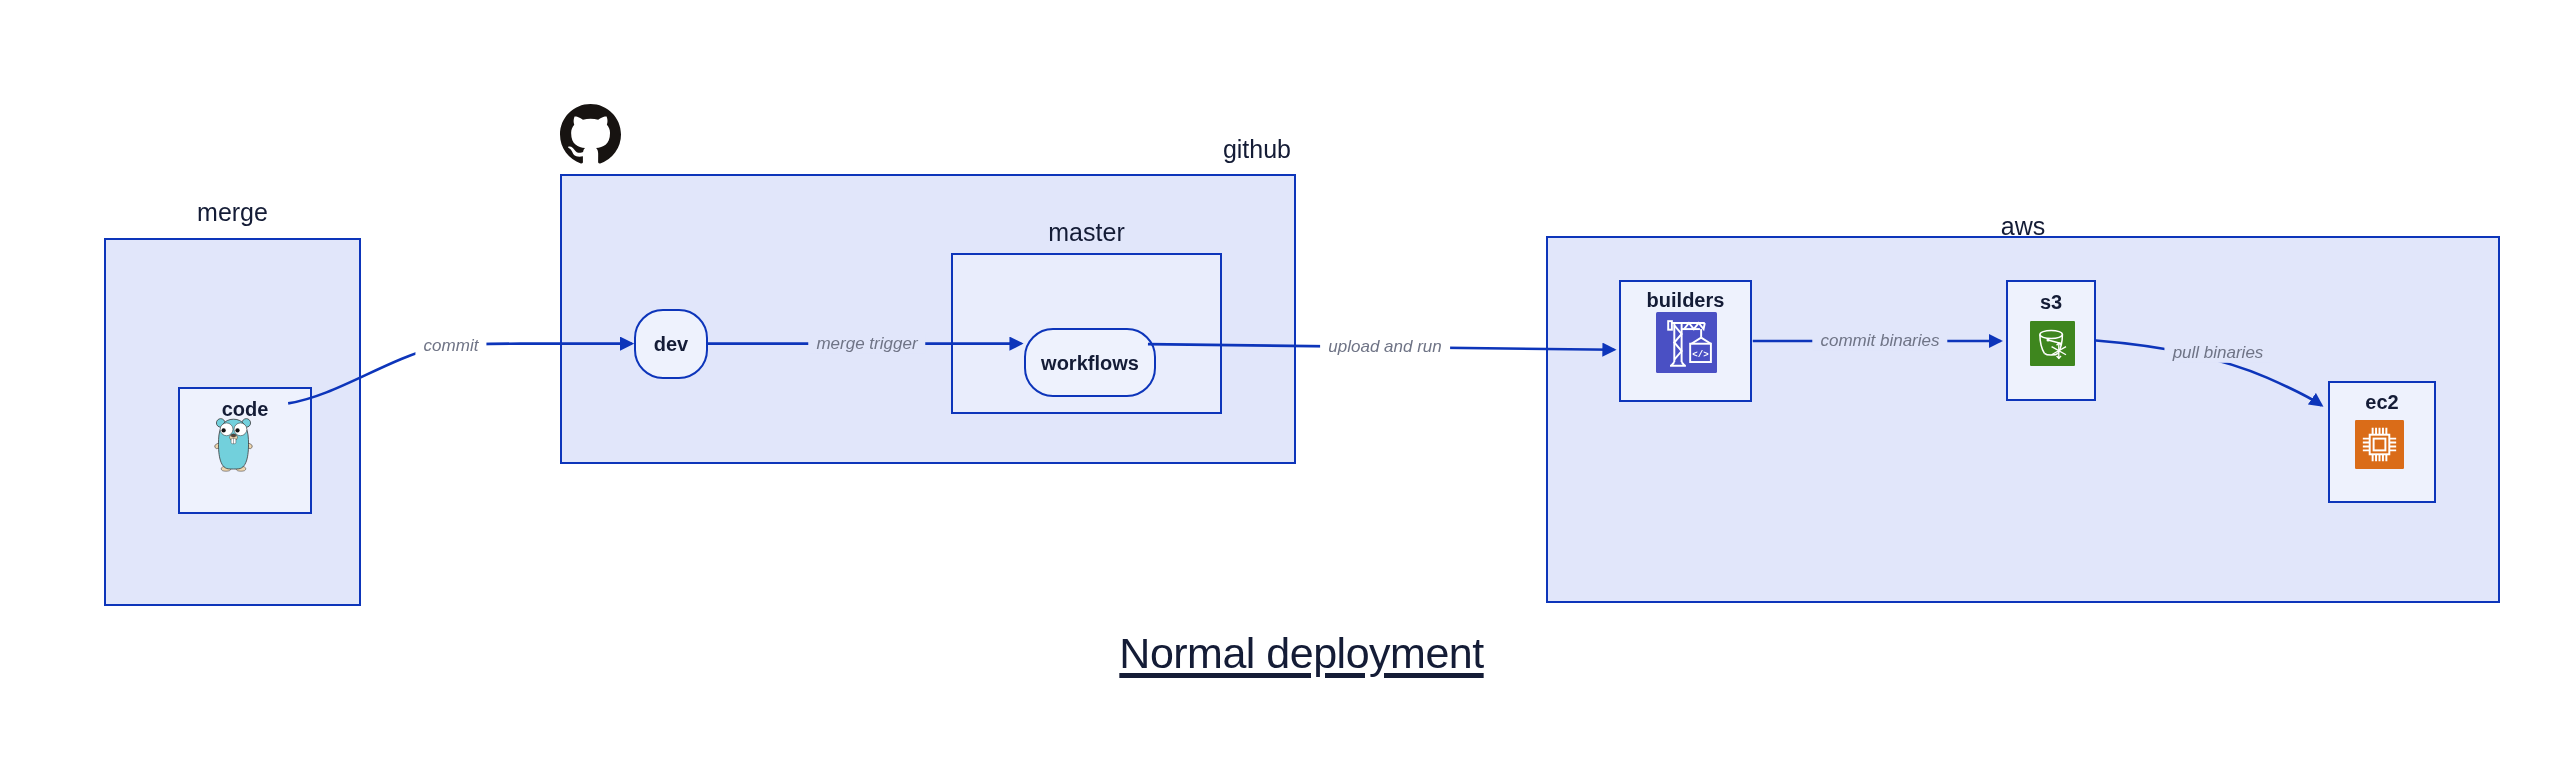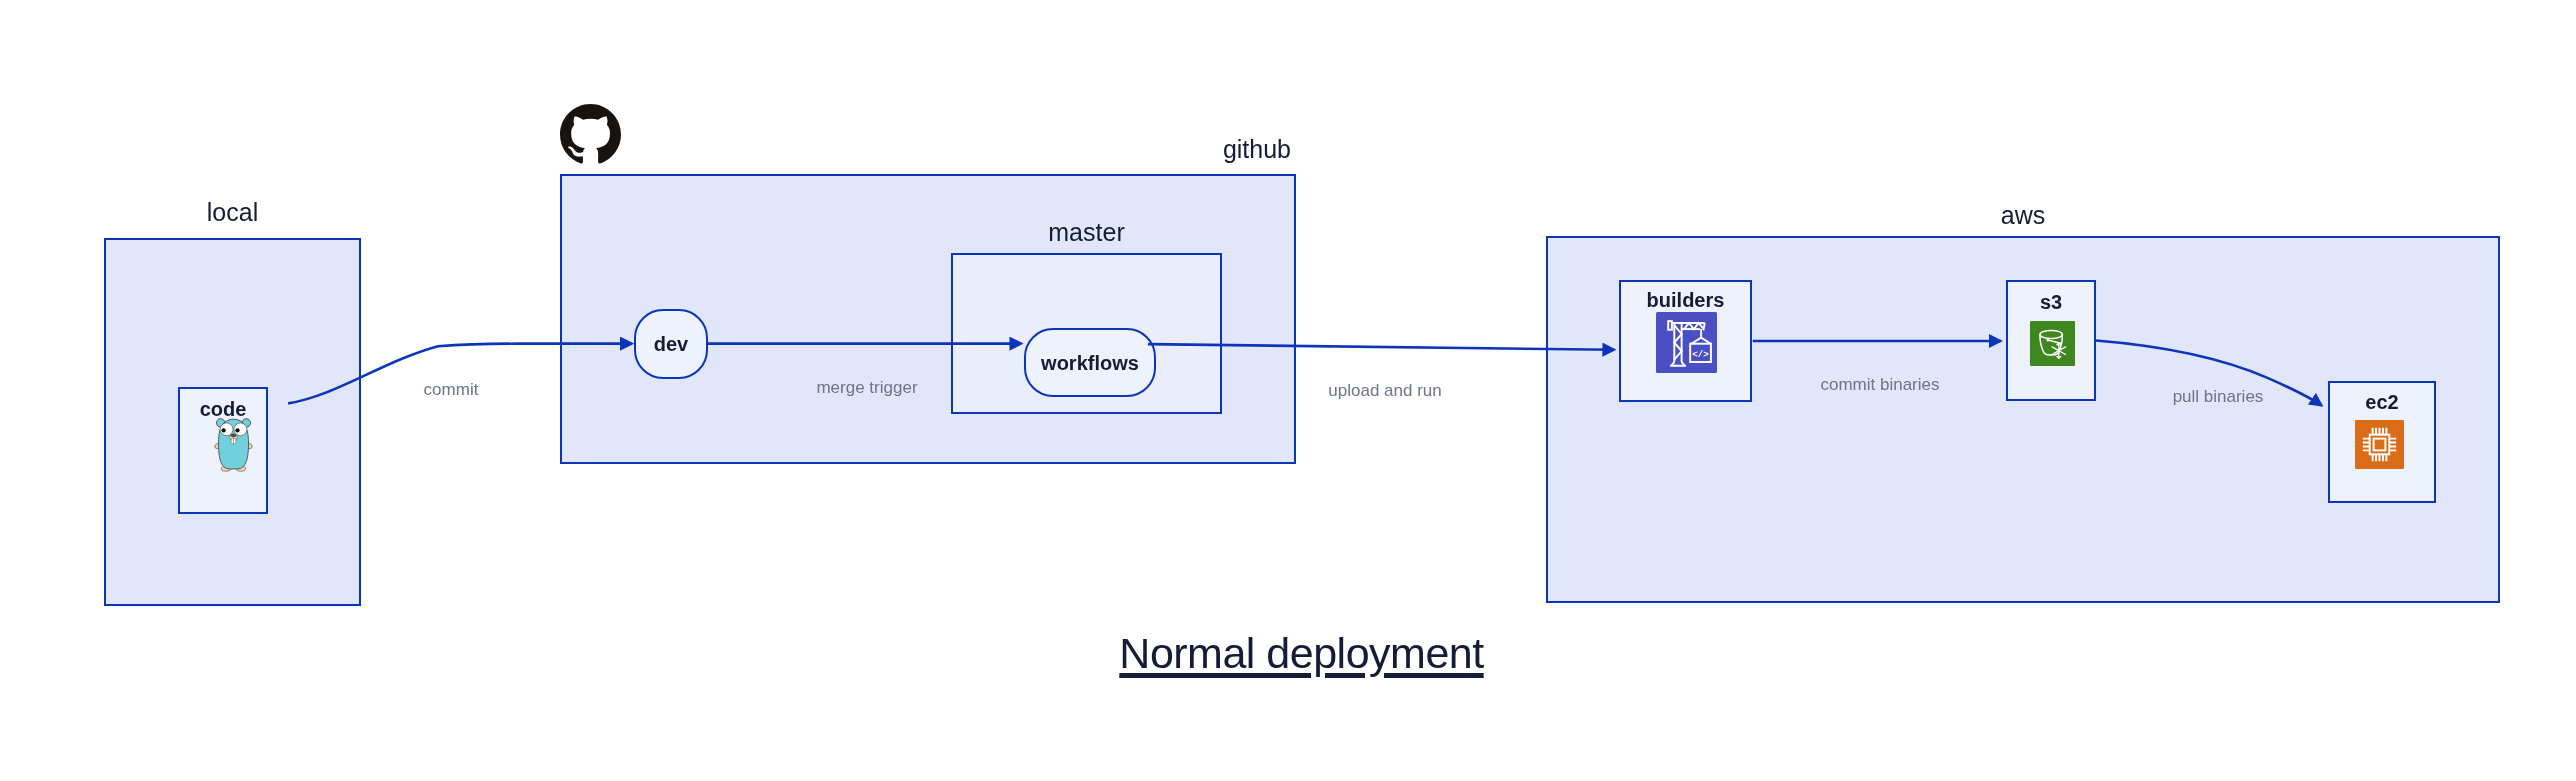--- a/index.html
+++ b/index.html
@@ -25,50 +25,50 @@
   .node-label{
     position:absolute;left:0;right:0;text-align:center;
     font-size:20px;font-weight:bold;color:var(--ink);line-height:1.1;
   }
   .node.centered{display:flex;align-items:center;justify-content:center;border-radius:29px;}
   .node.centered .node-label{position:static;}
   .abs-icon{position:absolute;}
   #edges{position:absolute;left:0;top:0;z-index:30;pointer-events:none;}
   .edge-label{
     position:absolute;z-index:40;transform:translate(-50%,-50%);
-    font-size:17px;color:var(--muted-label);
-    padding:0 8.2px;white-space:nowrap;line-height:1.2;margin-top:44px;
+    font-size:17px;font-style:italic;color:var(--muted-label);
+    padding:0 8.2px;white-space:nowrap;line-height:1.2;
   }
   .edge-label.on-white{background:#ffffff;}
   .edge-label.on-panel{background:var(--panel-fill);}
   .diagram-title{
     position:absolute;left:1044px;top:629px;width:515px;text-align:center;
     font-size:43px;letter-spacing:-0.5px;color:var(--ink);
     text-decoration:underline;text-decoration-thickness:4.6px;text-underline-offset:5.2px;
   }
   .z10{z-index:10}.z20{z-index:20}
 </style>
 </head>
 <body>
 
 <div class="container z10" style="left:104px;top:238px;width:257px;height:368px;"></div>
 <div class="container z10" style="left:560px;top:174px;width:736px;height:290px;"></div>
 <div class="container master z20" style="left:951px;top:253px;width:271px;height:161px;"></div>
 <div class="container z10" style="left:1546px;top:236px;width:954px;height:367px;"></div>
 
-<div class="container-label" style="left:104px;width:257px;top:198px;text-align:center;">local</div>
+<div class="container-label" style="left:104px;width:257px;top:198px;text-align:center;">merge</div>
 <div class="container-label" style="left:1033px;width:258px;top:135px;text-align:right;">github</div>
 <div class="container-label z20" style="left:951px;width:271px;top:218px;text-align:center;">master</div>
-<div class="container-label" style="left:1546px;width:954px;top:201px;text-align:center;">aws</div>
+<div class="container-label" style="left:1546px;width:954px;top:212px;text-align:center;">aws</div>
 
 <svg class="abs-icon z20" style="left:560px;top:104px;" width="61" height="61" viewBox="0 0 16 16">
   <path style="fill:var(--github-black)" d="M8 0C3.58 0 0 3.58 0 8c0 3.54 2.29 6.53 5.47 7.59.4.07.55-.17.55-.38 0-.19-.01-.82-.01-1.49-2.01.37-2.53-.49-2.69-.94-.09-.23-.48-.94-.82-1.13-.28-.15-.68-.52-.01-.53.63-.01 1.08.58 1.23.82.72 1.21 1.87.87 2.33.66.07-.52.28-.87.51-1.07-1.78-.2-3.64-.89-3.64-3.95 0-.87.31-1.59.82-2.15-.08-.2-.36-1.02.08-2.12 0 0 .67-.21 2.2.82.64-.18 1.32-.27 2-.27s1.36.09 2 .27c1.53-1.04 2.2-.82 2.2-.82.44 1.1.16 1.92.08 2.12.51.56.82 1.27.82 2.15 0 3.07-1.87 3.75-3.65 3.95.29.25.54.73.54 1.48 0 1.07-.01 1.93-.01 2.2 0 .21.15.46.55.38A8.01 8.01 0 0 0 16 8c0-4.42-3.58-8-8-8z"></path>
 </svg>
 
-<div class="node z20" style="left:178px;top:387px;width:90px;height:127px;">
+<div class="node z20" style="left:178px;top:387px;width:134px;height:127px;">
   <div class="node-label" style="top:9.3px;">code</div>
   <svg class="abs-icon" style="left:34px;top:27px;" width="39" height="56" viewBox="0 0 72 105">
     <circle cx="12" cy="13" r="8" style="fill:var(--gopher-teal)" stroke="#3a3a3a" stroke-width="1.5"></circle>
     <circle cx="60" cy="13" r="8" style="fill:var(--gopher-teal)" stroke="#3a3a3a" stroke-width="1.5"></circle>
     <ellipse cx="7" cy="56" rx="6.5" ry="4.5" transform="rotate(-25 7 56)" style="fill:var(--gopher-tan)" stroke="#3a3a3a" stroke-width="1"></ellipse>
     <ellipse cx="65" cy="56" rx="6.5" ry="4.5" transform="rotate(25 65 56)" style="fill:var(--gopher-tan)" stroke="#3a3a3a" stroke-width="1"></ellipse>
     <ellipse cx="22" cy="99" rx="9" ry="4.5" style="fill:var(--gopher-tan)" stroke="#3a3a3a" stroke-width="1"></ellipse>
     <ellipse cx="50" cy="99" rx="9" ry="4.5" style="fill:var(--gopher-tan)" stroke="#3a3a3a" stroke-width="1"></ellipse>
     <path d="M36 6 C18 6 9 20 8 44 C7 70 10 97 26 99 C30 99.6 42 99.6 46 99 C62 97 65 70 64 44 C63 20 54 6 36 6 Z" style="fill:var(--gopher-teal)" stroke="#3a3a3a" stroke-width="1.5"></path>
     <circle cx="23" cy="25" r="12" fill="#ffffff" stroke="#333333" stroke-width="1"></circle>

